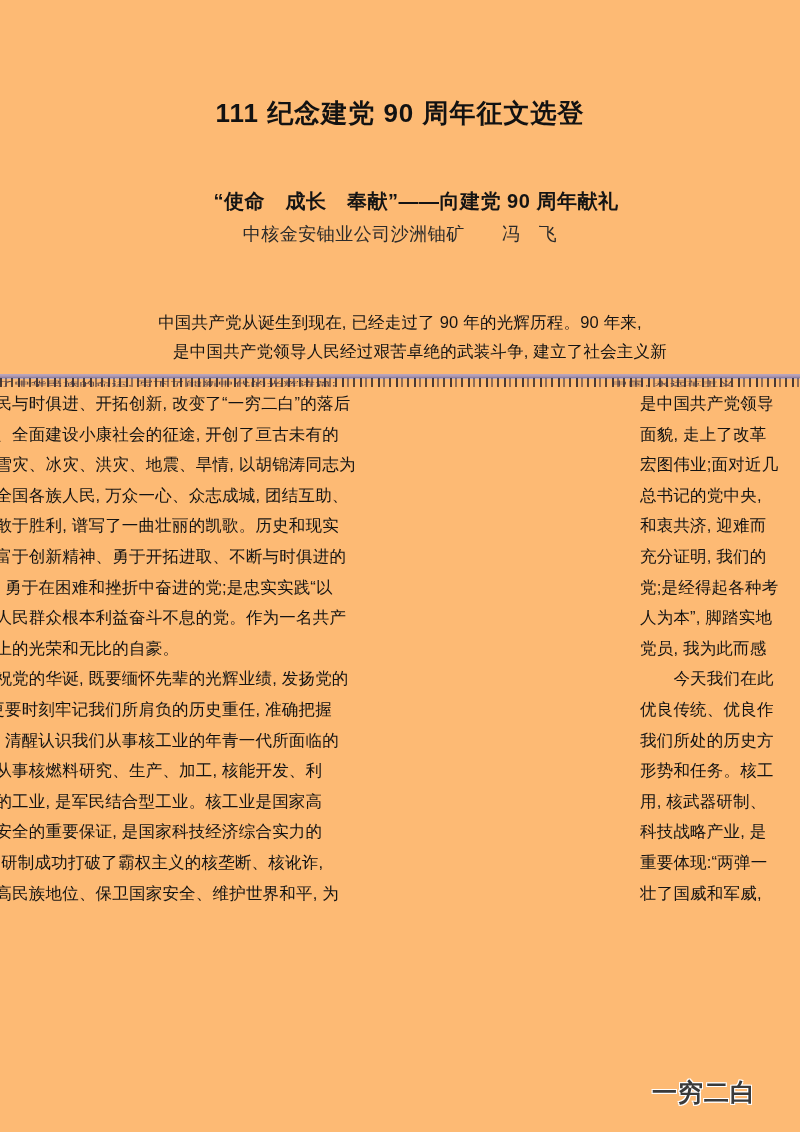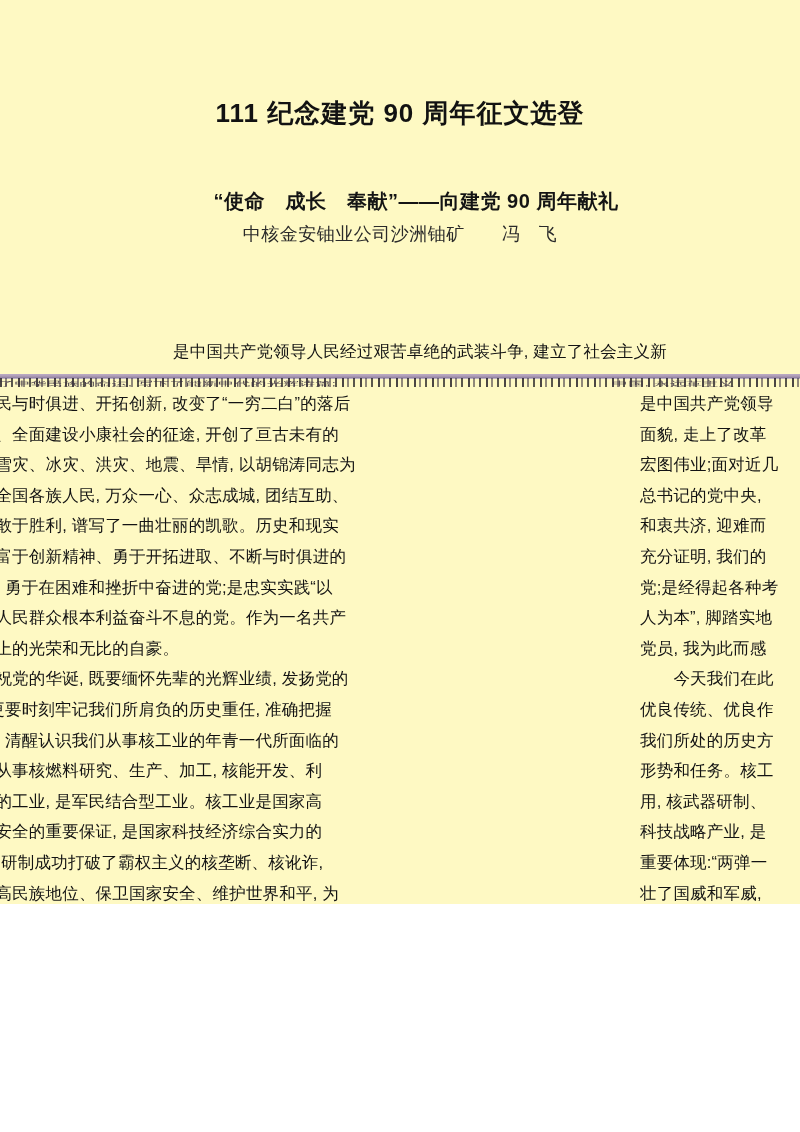--- a/index.html
+++ b/index.html
@@ -7,22 +7,22 @@
     padding: 0;
     background: #ffffff;
   }
   body {
     font-family: "Liberation Sans", "DejaVu Sans", sans-serif;
   }
 
   #page {
     position: relative;
     width: 800px;
-    height: 904px;
-    background: #fef9c3;
+    height: 1132px;
+    background: #fdba74;
     overflow: hidden;
   }
 
   
   .upper-region {
     position: absolute;
     left: 0;
     top: 0;
     width: 800px;
     height: 376px;
@@ -197,20 +197,21 @@
 <div id="page">
 
   <div class="upper-region">
 
     <div class="doc-title">111 纪念建党 90 周年征文选登</div>
 
     <div class="doc-subtitle">“使命　成长　奉献”——向建党 90 周年献礼</div>
 
     <div class="doc-byline">中核金安铀业公司沙洲铀矿　　冯　飞</div>
 
+    <div class="intro-line l0">中国共产党从诞生到现在, 已经走过了 90 年的光辉历程。90 年来,</div>
 
     <div class="intro-line l1">是中国共产党领导人民经过艰苦卓绝的武装斗争, 建立了社会主义新</div>
   </div>
 
   <div class="tear-seam"></div>
   <div class="tear-noise"></div>
   <div class="tear-text">
     <span class="seg-a">变了中华民族的命运, 写下了能新中代的光辉诗篇;</span>
     <span class="seg-b">中国, 永远革主义</span>
   </div>
@@ -252,15 +253,15 @@
       <div class="line">我们所处的历史方</div>
       <div class="line">形势和任务。核工</div>
       <div class="line">用, 核武器研制、</div>
       <div class="line">科技战略产业, 是</div>
       <div class="line">重要体现:“两弹一</div>
       <div class="line">壮了国威和军威,</div>
     </div>
 
   </div>
 
-  <div class="watermark">是忠实实践</div>
+  <div class="watermark">一穷二白</div>
 
 </div>
 
 </body></html>

